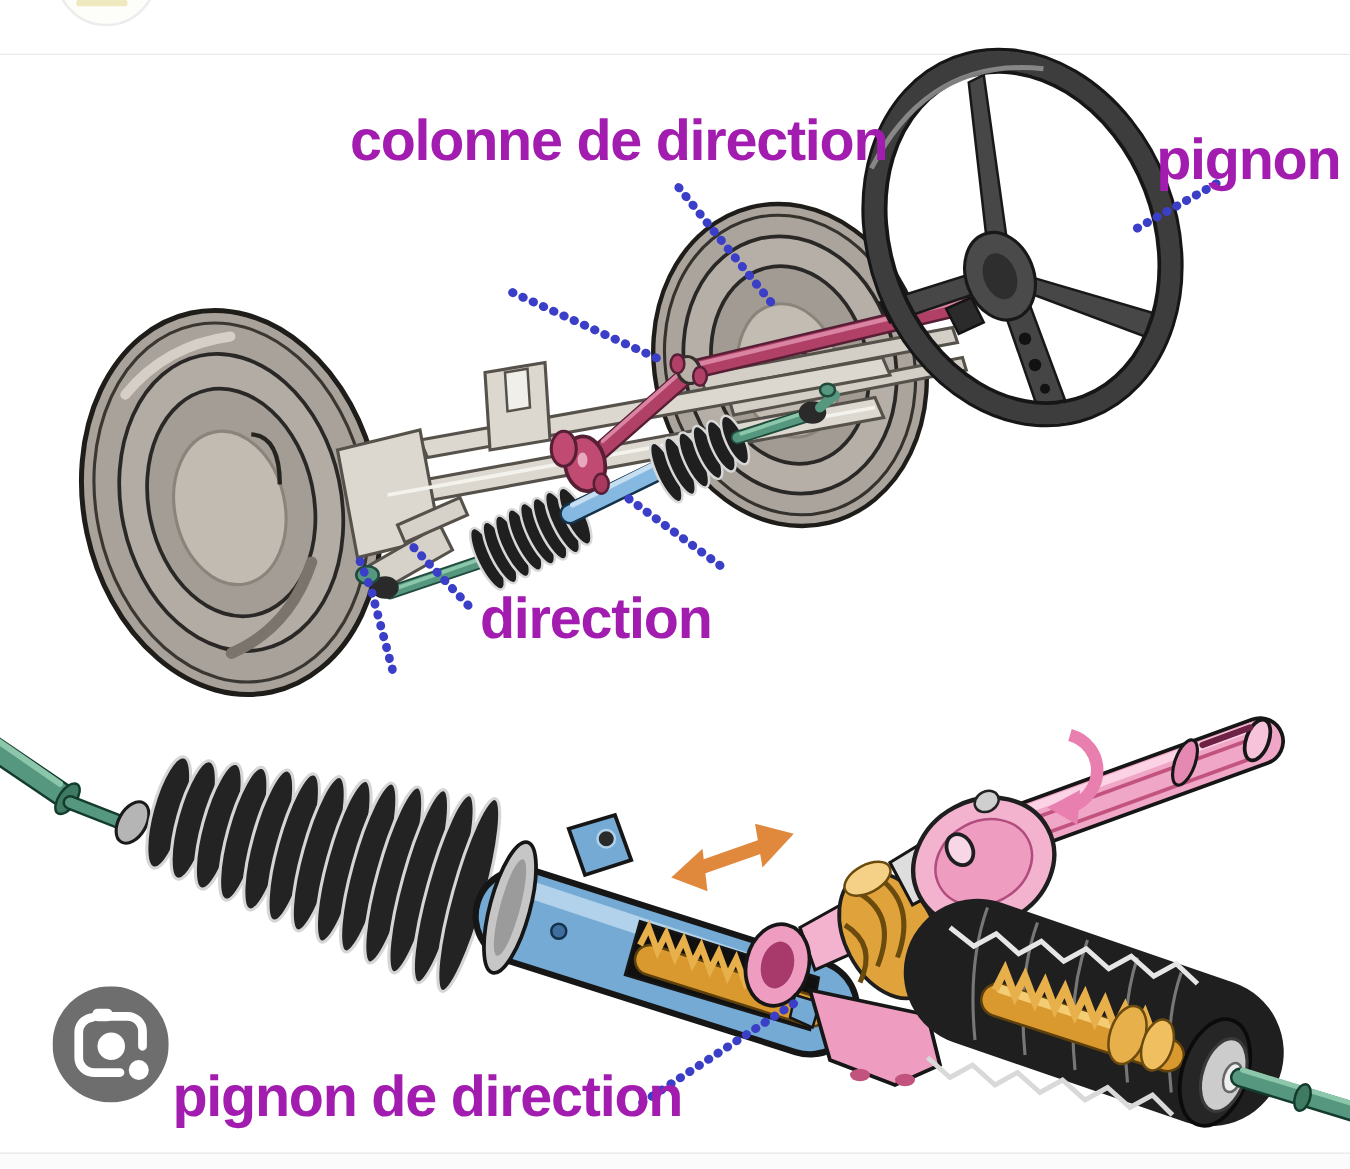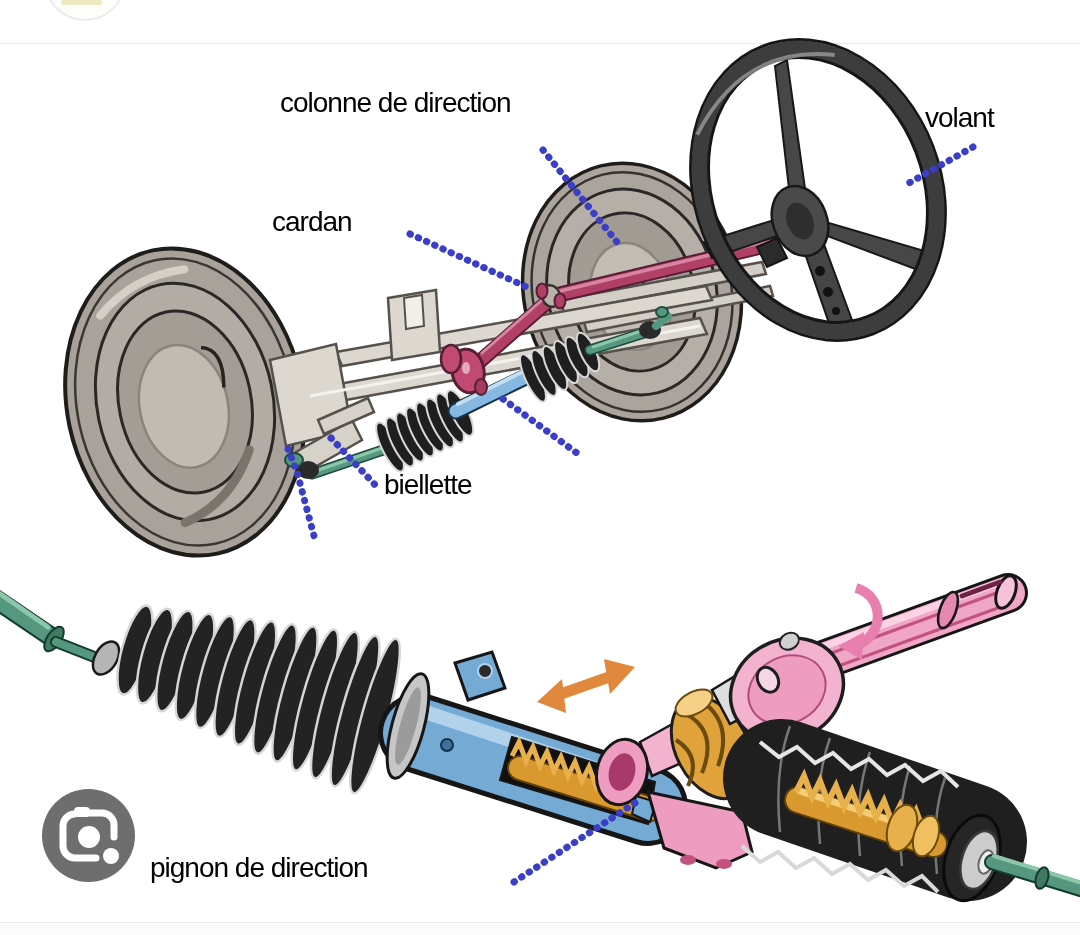--- a/index.html
+++ b/index.html
@@ -8,21 +8,21 @@
   .top-strip{position:absolute;left:0;top:0;width:1080px;height:43px;
              background:#ffffff;border-bottom:1px solid #e7eae7;overflow:hidden;}
   .peek-circle{position:absolute;left:44px;top:-61px;width:78px;height:78px;
                border-radius:50%;border:2px solid #ececec;background:#fdfdfa;}
   .peek-bar{position:absolute;left:61px;top:0px;width:41px;height:5px;
             background:#efe9c0;border-radius:2px;}
   .image-card{position:absolute;left:0;top:44px;width:1080px;height:878px;background:#ffffff;}
   .bottom-strip{position:absolute;left:0;top:922px;width:1080px;height:13px;
                 background:#fafbfa;border-top:1px solid #e7eae7;}
   .art{position:absolute;left:0;top:0;width:1080px;height:935px;}
-  .diagram-label{position:absolute;color:#000000;font-weight:normal;font-size:28px;
+  .diagram-label{position:absolute;color:#a21caf;font-weight:bold;font-size:46px;
                  letter-spacing:-1px;white-space:nowrap;line-height:1;}
   .lens-btn{position:absolute;left:42px;top:789px;width:93px;height:93px;cursor:pointer;}
 </style>
 </head>
 <body>
 
 <div class="screen">
 
   <div class="top-strip">
     <div class="peek-circle"></div>
@@ -273,24 +273,23 @@
       <line x1="973" y1="147" x2="909" y2="183"></line>
       <line x1="410" y1="234" x2="531" y2="289"></line>
       <line x1="503" y1="399" x2="581" y2="456"></line>
       <line x1="331" y1="438" x2="379" y2="489"></line>
       <path d="M288,449 L297,472 L314,536"></path>
       <line x1="514" y1="882" x2="641" y2="799"></line>
     </g>
   </svg>
 
   <div class="diagram-label" style="left:280px;top:89px;">colonne de direction</div>
-  <div class="diagram-label" style="left:925px;top:104px;">volant</div>
-  <div class="diagram-label" style="left:272px;top:208px;">cardan</div>
-  <div class="diagram-label" style="left:384px;top:471px;">biellette</div>
-  <div class="diagram-label" style="left:138px;top:854px;margin-left:12px;">pignon de direction</div>
+  <div class="diagram-label" style="left:925px;top:104px;">pignon</div>
+  <div class="diagram-label" style="left:384px;top:471px;">direction</div>
+  <div class="diagram-label" style="left:138px;top:854px;">pignon de direction</div>
 
   <div class="lens-btn">
     <svg width="93" height="93" viewBox="0 0 93 93">
       <circle cx="46.5" cy="46.5" r="46.5" fill="#6e6e6e"></circle>
       <rect x="32" y="18" width="16" height="10" rx="4" fill="#ffffff"></rect>
       <path d="M42 24 h18 a12 12 0 0 1 12 12 v12" fill="none" stroke="#ffffff" stroke-width="7" stroke-linecap="round"></path>
       <path d="M32 25 a12 12 0 0 0 -11 12 v20 a12 12 0 0 0 12 12 h21" fill="none" stroke="#ffffff" stroke-width="7" stroke-linecap="round"></path>
       <circle cx="47" cy="48" r="11" fill="#ffffff"></circle>
       <circle cx="69" cy="67" r="8" fill="#ffffff"></circle>
     </svg>

